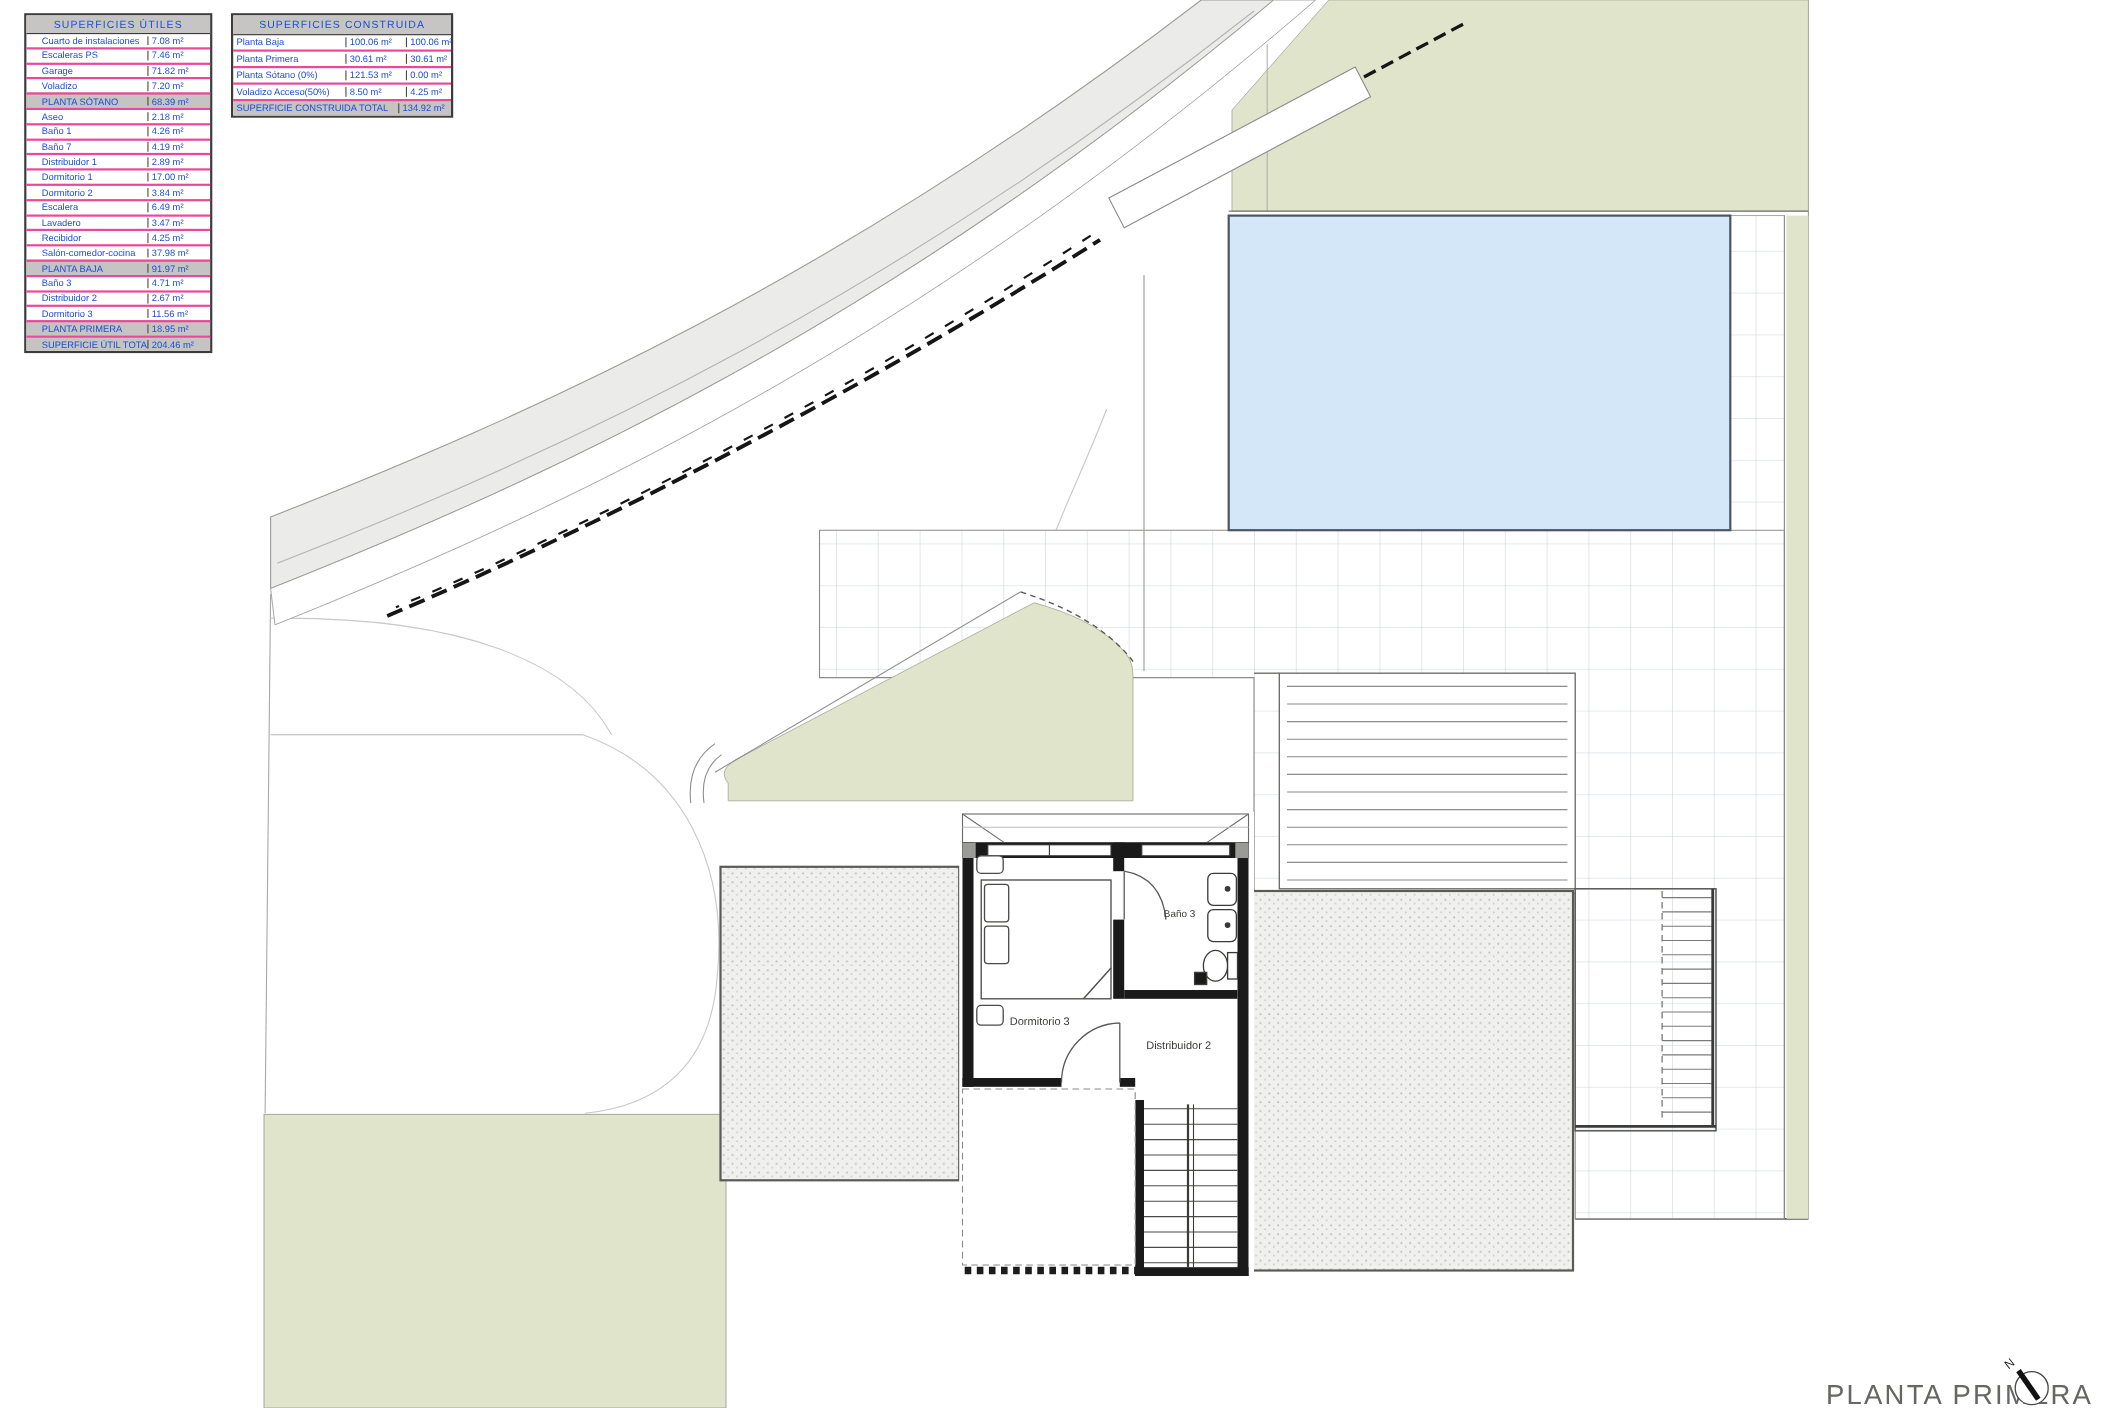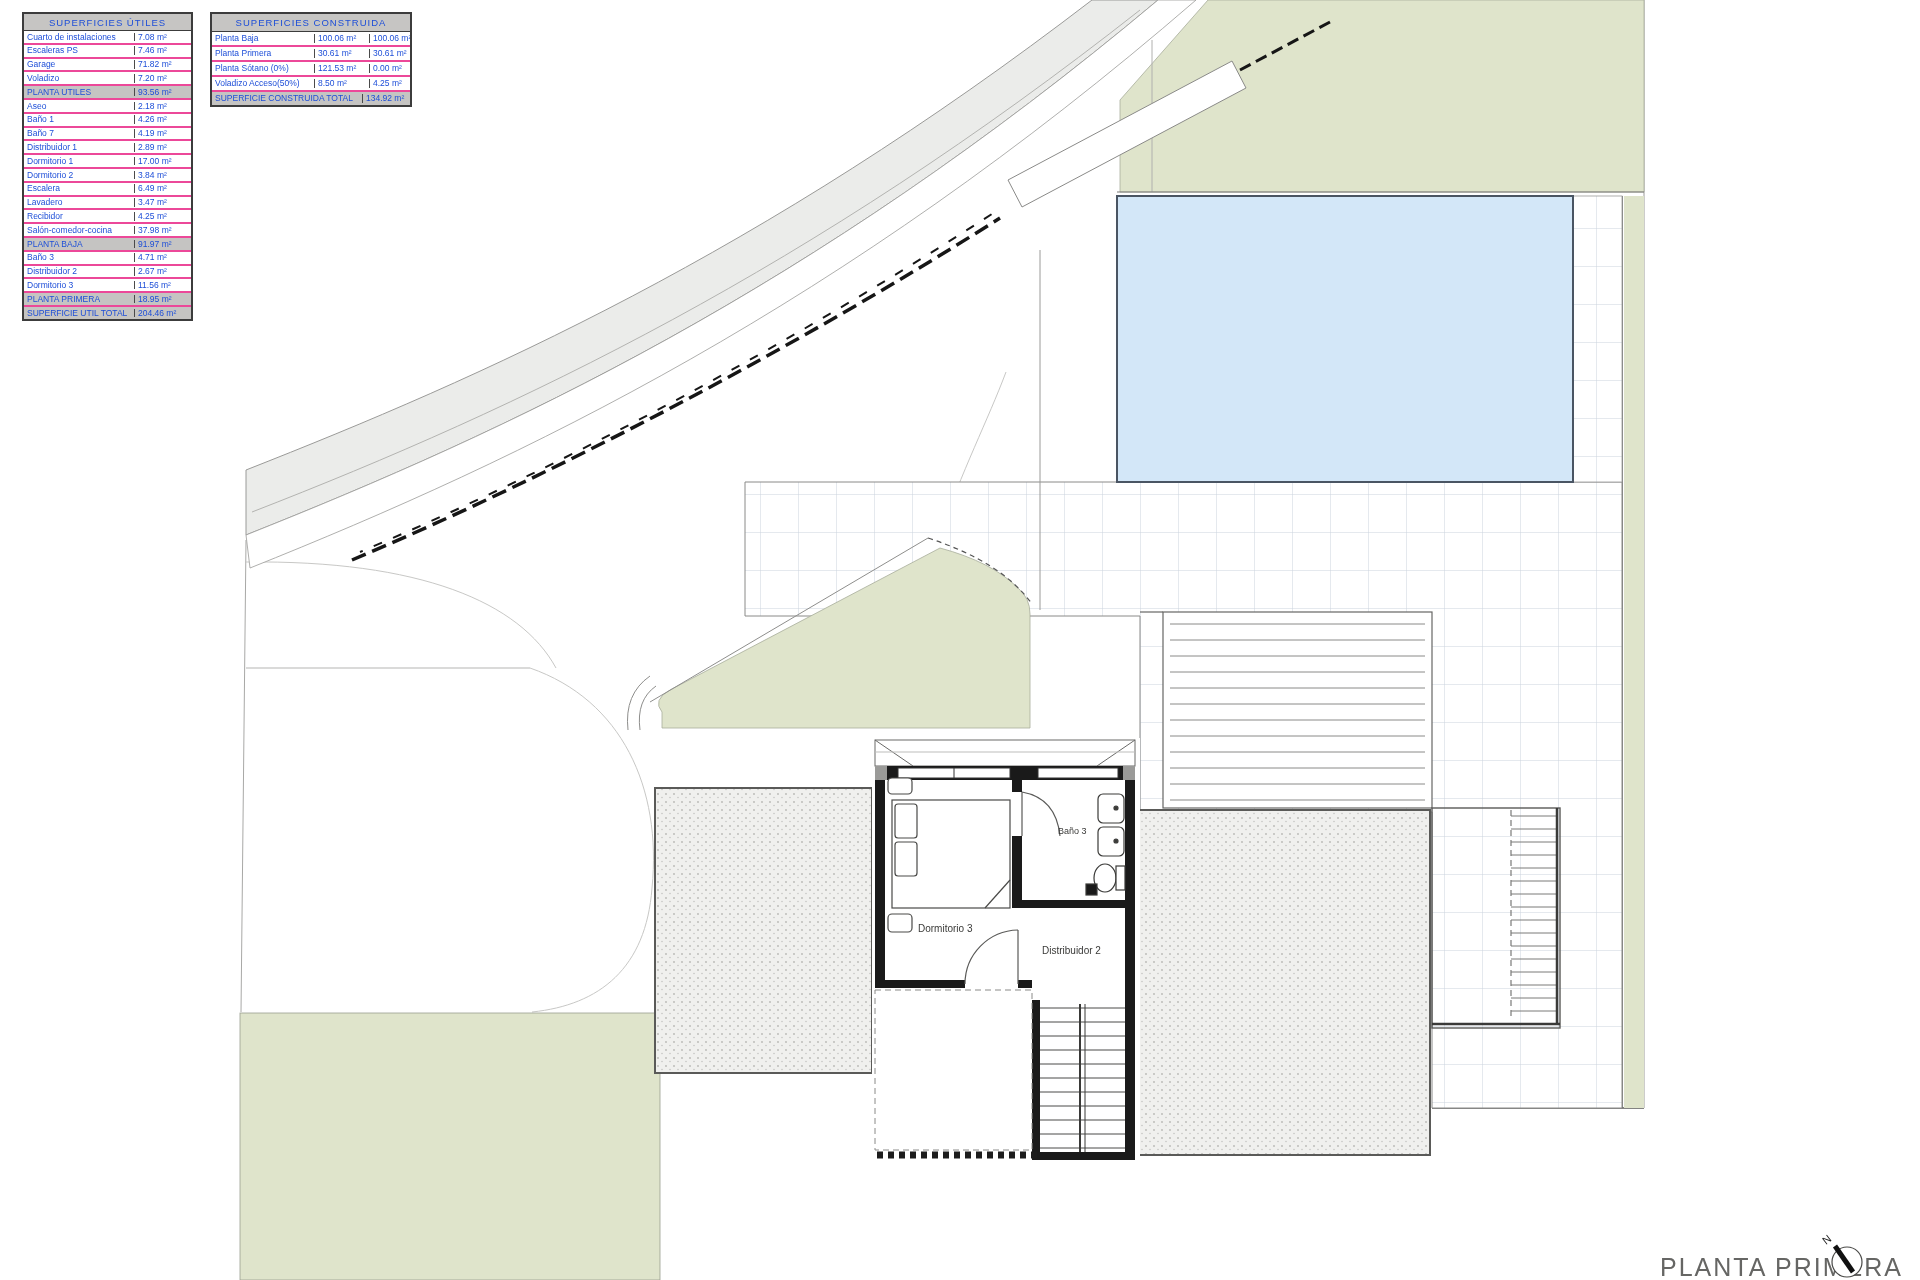--- a/index.html
+++ b/index.html
@@ -10,21 +10,21 @@
   
   .tbl{position:absolute;background:#fff;border:2px solid #3c3c3c;color:#1d4ed8;z-index:5;}
   .tbl-title{background:#c6c5c3;text-align:center;font-size:9.5px;letter-spacing:1px;
              border-bottom:1px solid #3c3c3c;display:flex;align-items:center;justify-content:center;}
   #tbl-utiles{left:22px;top:12px;width:167px;}
   #tbl-utiles .tbl-title{height:16px;}
   #tbl-construidas{left:210px;top:12px;width:198px;}
   #tbl-construidas .tbl-title{height:17px;}
   .trow{display:flex;border-top:2px solid #ec4899;align-items:center;font-size:8.5px;line-height:1;}
   .trow:first-child{border-top:none;}
-  #tbl-utiles .trow{height:11.8px;}
+  #tbl-utiles .trow{height:11.8px;padding-left:11px;}
   #tbl-construidas .trow{height:13px;}
   .trow.subtotal,.trow.total{background:#c5c4c2;}
   .c-label{flex:1;padding:0 3px;overflow:hidden;white-space:nowrap;}
   .c-value{width:50px;border-left:1px solid #4a4a4a;padding:0 3px;overflow:hidden;white-space:nowrap;}
   #tbl-construidas .c-label{flex:none;width:96px;}
   #tbl-construidas .c-value1{width:48px;border-left:1px solid #4a4a4a;padding:0 3px;white-space:nowrap;overflow:hidden;}
   #tbl-construidas .c-value2{flex:1;border-left:1px solid #4a4a4a;padding:0 3px;white-space:nowrap;overflow:hidden;}
   #tbl-construidas .trow.total .c-label{width:144px;}
 </style>
 </head>
@@ -251,22 +251,22 @@
         </div>
         <div class="trow normal">
           <span class="c-label">Garage</span>
           <span class="c-value">71.82 m²</span>
         </div>
         <div class="trow normal">
           <span class="c-label">Voladizo</span>
           <span class="c-value">7.20 m²</span>
         </div>
         <div class="trow subtotal">
-          <span class="c-label">PLANTA ÚTILES</span>
-          <span class="c-value">93.56 m²</span>
+          <span class="c-label">PLANTA SÓTANO</span>
+          <span class="c-value">68.39 m²</span>
         </div>
         <div class="trow normal">
           <span class="c-label">Aseo</span>
           <span class="c-value">2.18 m²</span>
         </div>
         <div class="trow normal">
           <span class="c-label">Baño 1</span>
           <span class="c-value">4.26 m²</span>
         </div>
         <div class="trow normal">

